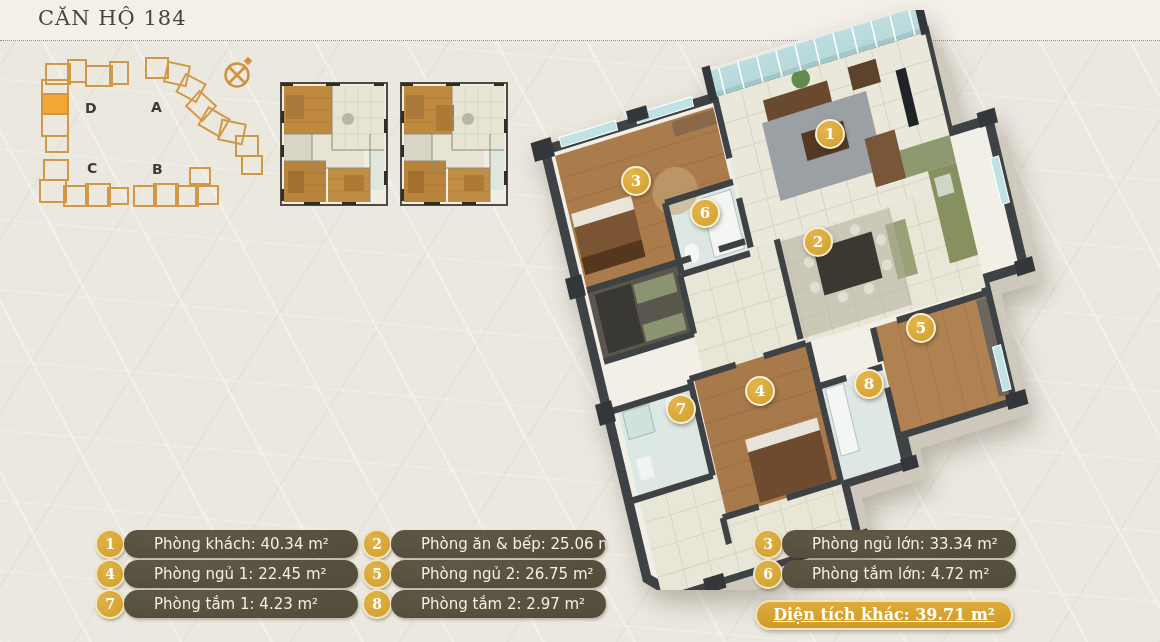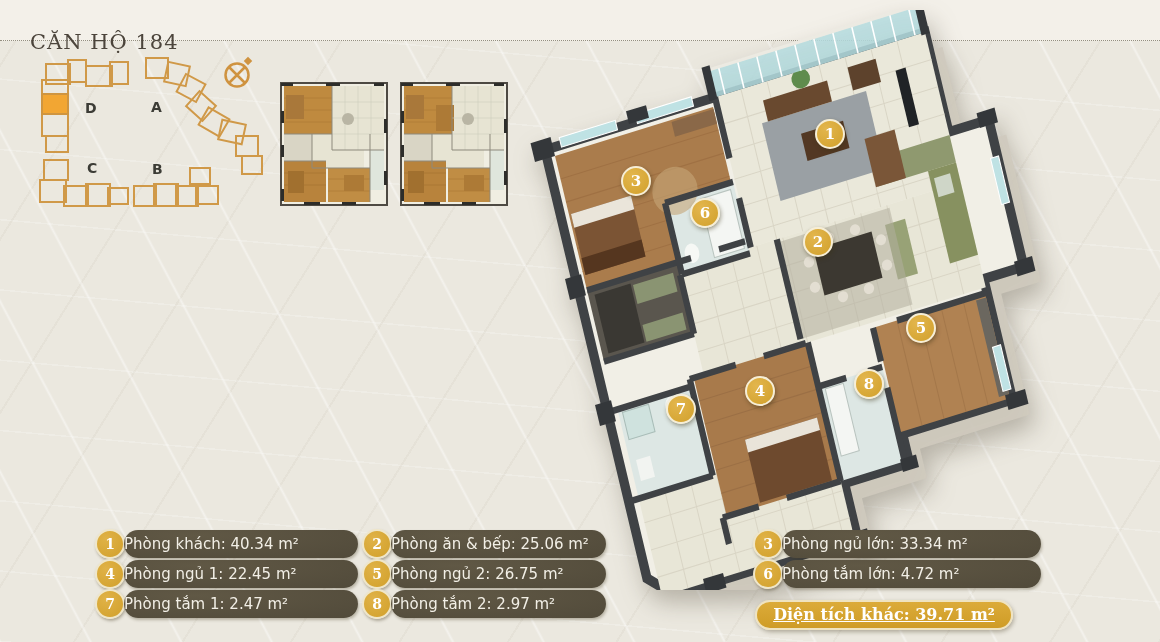--- a/index.html
+++ b/index.html
@@ -6,21 +6,21 @@
   .screen{
     position:relative;width:1160px;height:642px;overflow:hidden;
     font-family:"DejaVu Sans",sans-serif;
     background-color:#ebe8df;
     background-image:
       repeating-linear-gradient(62deg, rgba(255,255,255,0.45) 0px, rgba(255,255,255,0) 2px, rgba(255,255,255,0) 78px, rgba(255,255,255,0.45) 80px),
       repeating-linear-gradient(-58deg, rgba(154,142,120,0.07) 0px, rgba(154,142,120,0.07) 2px, transparent 2px, transparent 92px),
       repeating-linear-gradient(5deg, rgba(255,255,255,0.22) 0px, rgba(255,255,255,0.22) 1.5px, transparent 1.5px, transparent 70px);
   }
   .header{position:absolute;top:0;left:0;width:1160px;height:40px;background:#f3f0e9;border-bottom:1px dotted #948f80;z-index:1;}
-  .title{position:absolute;left:30px;top:6px;font-family:"DejaVu Serif",serif;font-size:21px;color:#4b443b;letter-spacing:1px;margin-top:24px;}
+  .title{position:absolute;left:38px;top:6px;font-family:"DejaVu Serif",serif;font-size:21px;color:#4b443b;letter-spacing:1px;}
   .siteplan{position:absolute;left:30px;top:54px;z-index:2;}
   .site-caption{position:absolute;left:20px;top:217px;width:256px;text-align:center;font-size:12.5px;line-height:1.3;color:#9b968a;letter-spacing:.3px;z-index:2;}
   .thumb{position:absolute;top:75px;z-index:2;}
   .plan-svg{position:absolute;left:500px;top:10px;z-index:2;filter:drop-shadow(6px 12px 12px rgba(95,88,70,.38));}
   .pmark{
     position:absolute;width:30px;height:30px;border-radius:50%;z-index:4;
     background:radial-gradient(circle at 35% 30%, #e3b64d, #d1a02b);
     border:2px solid #f6eed6;box-sizing:border-box;
     box-shadow:1px 2px 4px rgba(60,50,20,.45);
     color:#fff;font-family:"DejaVu Serif",serif;font-weight:bold;font-size:15px;
@@ -31,25 +31,25 @@
     position:absolute;left:0;top:0;width:30px;height:30px;border-radius:50%;
     background:radial-gradient(circle at 35% 30%, #e0b247, #d1a02b);
     border:2px solid #efe6c9;box-sizing:border-box;
     box-shadow:1px 2px 3px rgba(60,50,20,.35);
     color:#fff;font-family:"DejaVu Serif",serif;font-weight:bold;font-size:14px;
     display:flex;align-items:center;justify-content:center;
   }
   .lpill{
     position:absolute;left:29px;top:1px;height:28px;border-radius:14px;
     background:radial-gradient(ellipse at 30% 20%, #605845, #514a3a);
-    color:#f2efe6;font-size:15px;line-height:28px;box-sizing:border-box;
+    color:#f2efe6;font-size:15px;line-height:28px;padding-left:30px;box-sizing:border-box;
     box-shadow:1px 2px 3px rgba(60,50,20,.3);
     white-space:nowrap;overflow:hidden;
   }
-  .w234{width:234px;} .w215{width:215px;} .w223{width:259px;}
+  .w234{width:234px;} .w215{width:215px;} .w223{width:234px;}
   .gold-pill{
     position:absolute;left:755px;top:600px;width:258px;height:30px;z-index:3;
     border-radius:15px;background:linear-gradient(180deg,#dcab39,#cf9c26);
     border:2px solid #efe3c0;box-sizing:border-box;
     color:#fff;font-family:"DejaVu Serif",serif;font-weight:bold;font-size:16px;
     text-align:center;line-height:26px;
     box-shadow:1px 2px 4px rgba(60,50,20,.35);
     text-decoration:underline;
   }
   .site-letter{font-family:"DejaVu Sans",sans-serif;font-weight:bold;font-size:14px;fill:#3c3c36;}
@@ -333,21 +333,21 @@
   <div class="legend-row" style="left:95px;top:529px">
     <span class="lnum">1</span>
     <span class="lpill w234">Phòng khách: 40.34 m²</span>
   </div>
   <div class="legend-row" style="left:95px;top:559px">
     <span class="lnum">4</span>
     <span class="lpill w234">Phòng ngủ 1: 22.45 m²</span>
   </div>
   <div class="legend-row" style="left:95px;top:589px">
     <span class="lnum">7</span>
-    <span class="lpill w234">Phòng tắm 1: 2.47 m²</span>
+    <span class="lpill w234">Phòng tắm 1: 4.23 m²</span>
   </div>
 
   <div class="legend-row" style="left:362px;top:529px">
     <span class="lnum">2</span>
     <span class="lpill w215">Phòng ăn &amp; bếp: 25.06 m²</span>
   </div>
   <div class="legend-row" style="left:362px;top:559px">
     <span class="lnum">5</span>
     <span class="lpill w215">Phòng ngủ 2: 26.75 m²</span>
   </div>

